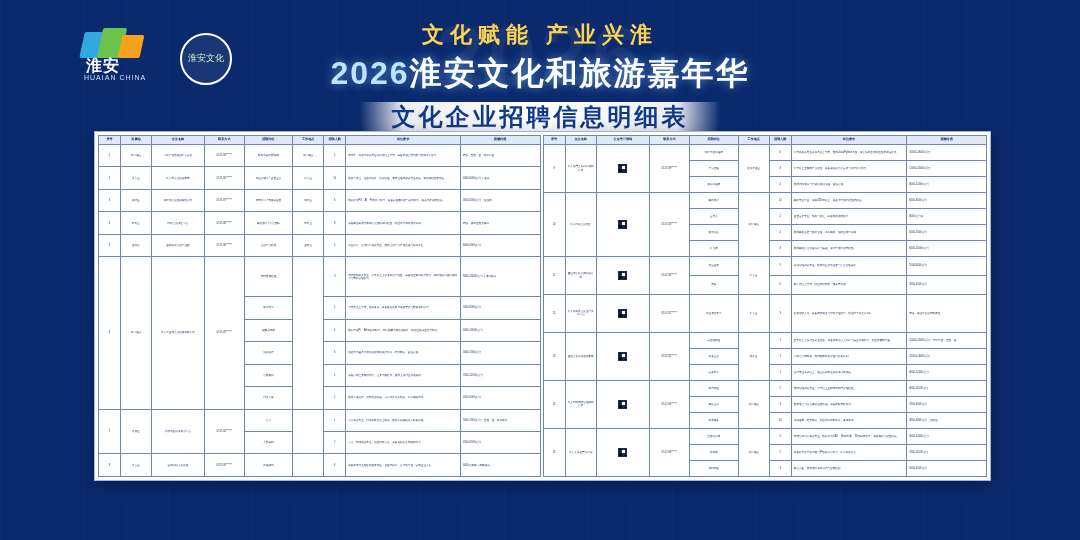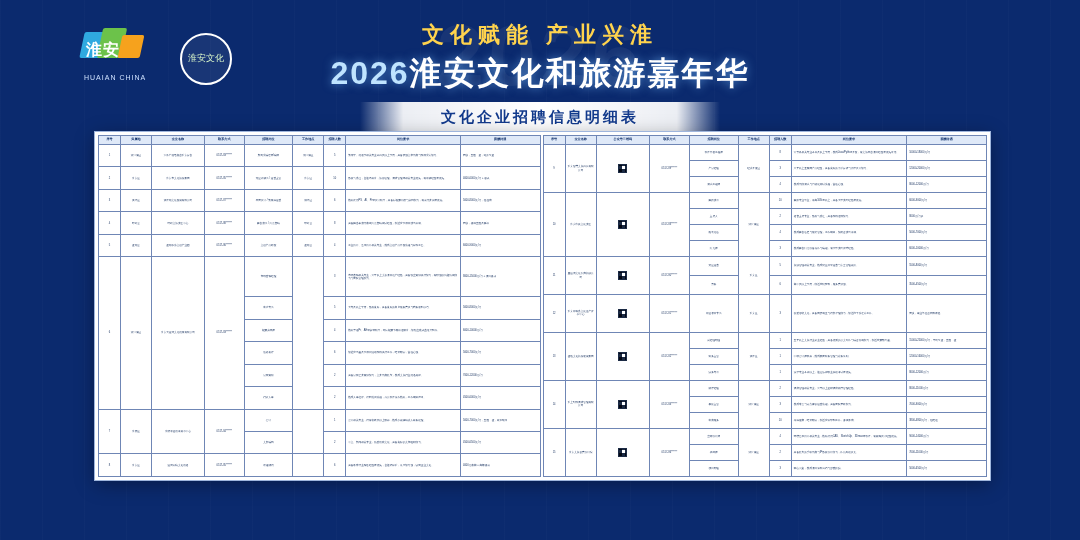--- a/index.html
+++ b/index.html
@@ -35,21 +35,21 @@
   
   #header { position:absolute; top:0; left:0; width:1080px; height:128px; }
   .logo-block{ position:absolute; top:28px; left:80px; display:flex; align-items:center; gap:14px;}
   .logo-mark{ width:66px; height:58px; position:relative; }
   .logo-mark .b1,.logo-mark .b2,.logo-mark .b3{
     position:absolute; border-radius:2px;
   }
   .logo-mark .b1{ left:2px; top:4px; width:22px; height:26px; background:#2fa9e0; transform:skewX(-12deg);}
   .logo-mark .b2{ left:20px; top:0px; width:24px; height:30px; background:#6cc24a; transform:skewX(-12deg);}
   .logo-mark .b3{ left:40px; top:7px; width:22px; height:23px; background:#f6a21d; transform:skewX(-12deg);}
-  .logo-cn{ position:absolute; left:6px; top:12px; font-size:16px; color:#fff; font-weight:bold; letter-spacing:1px;}
+  .logo-cn{ position:absolute; left:6px; top:28px; font-size:16px; color:#fff; font-weight:bold; letter-spacing:1px;}
   .logo-en{ position:absolute; left:4px; top:46px; font-size:7px; color:#cfe2ff; letter-spacing:1px;}
   .assoc{ display:flex; align-items:center; gap:8px; }
   .assoc-seal{
     width:52px;height:52px;border-radius:50%;
     border:2px solid #ffffff; display:flex;align-items:center;justify-content:center;
     color:#d8f5c8; font-size:9px; line-height:1.05; text-align:left;
     background:rgba(255,255,255,0.06);
   }
   .assoc-text .t1{ color:#ffffff; font-size:15px; letter-spacing:1px; }
   .assoc-text .t2{ color:#bcd2f2; font-size:6.5px; letter-spacing:.6px; margin-top:3px;}
@@ -59,21 +59,21 @@
     font-size:32px; font-weight:bold; letter-spacing:2px; margin-top:2px;
     color:#ffffff;
     text-shadow:0 0 10px rgba(120,190,255,.65), 0 2px 0 rgba(10,40,110,.6);
   }
   .main-title .num{ color:#bfe4ff; }
   .sub-bar{
     margin:6px auto 0; width:360px; height:30px;
     background:linear-gradient(90deg, rgba(255,255,255,0) 0%, rgba(255,255,255,.92) 12%, #ffffff 50%, rgba(255,255,255,.92) 88%, rgba(255,255,255,0) 100%);
     display:flex;align-items:center;justify-content:center;
   }
-  .sub-bar span{ color:#123a8c; font-size:15px; font-weight:bold; letter-spacing:3px;}
+  .sub-bar span{ color:#123a8c; font-size:24px; font-weight:bold; letter-spacing:3px;}
   
   #sheet{
     position:absolute; left:95px; top:132px; width:895px; height:348px;
     background:#ffffff; box-shadow:0 0 0 1px #9fb6dd, 0 4px 18px rgba(0,0,0,.35);
     display:flex; gap:0; padding:3px;
   }
   table{ border-collapse:collapse; table-layout:fixed; width:100%; height:100%; }
   td, th{
     border:1px solid #6f86b5;
     font-size:2.6px; line-height:1.25; color:#17315e;

